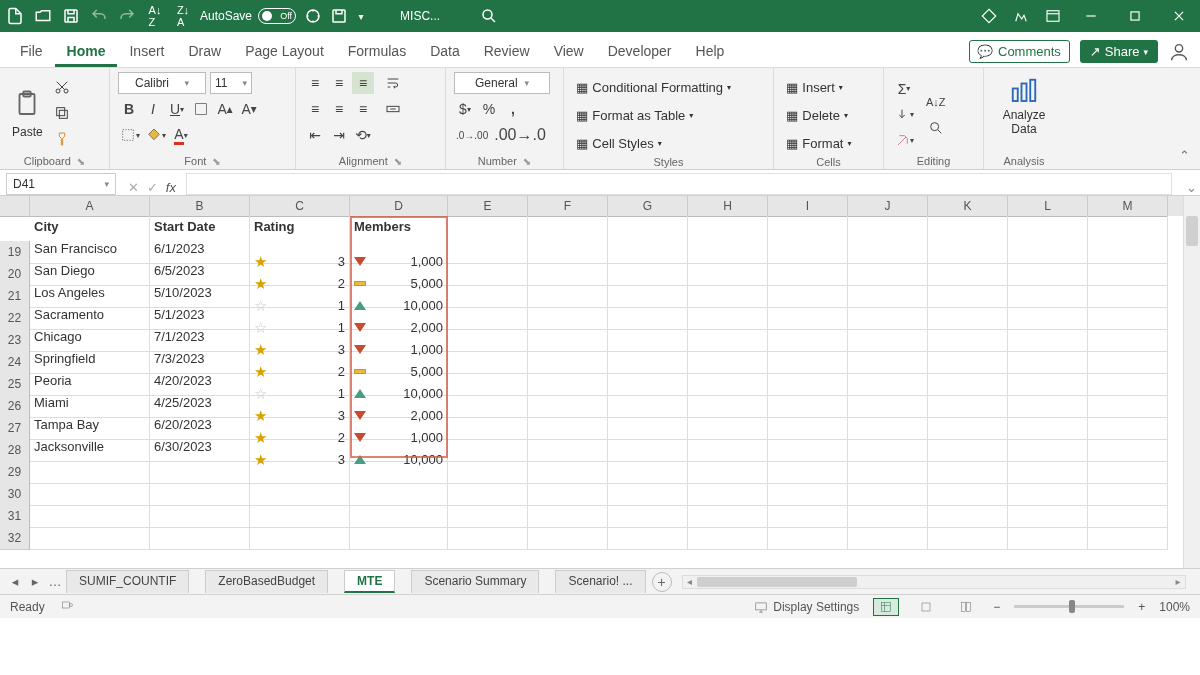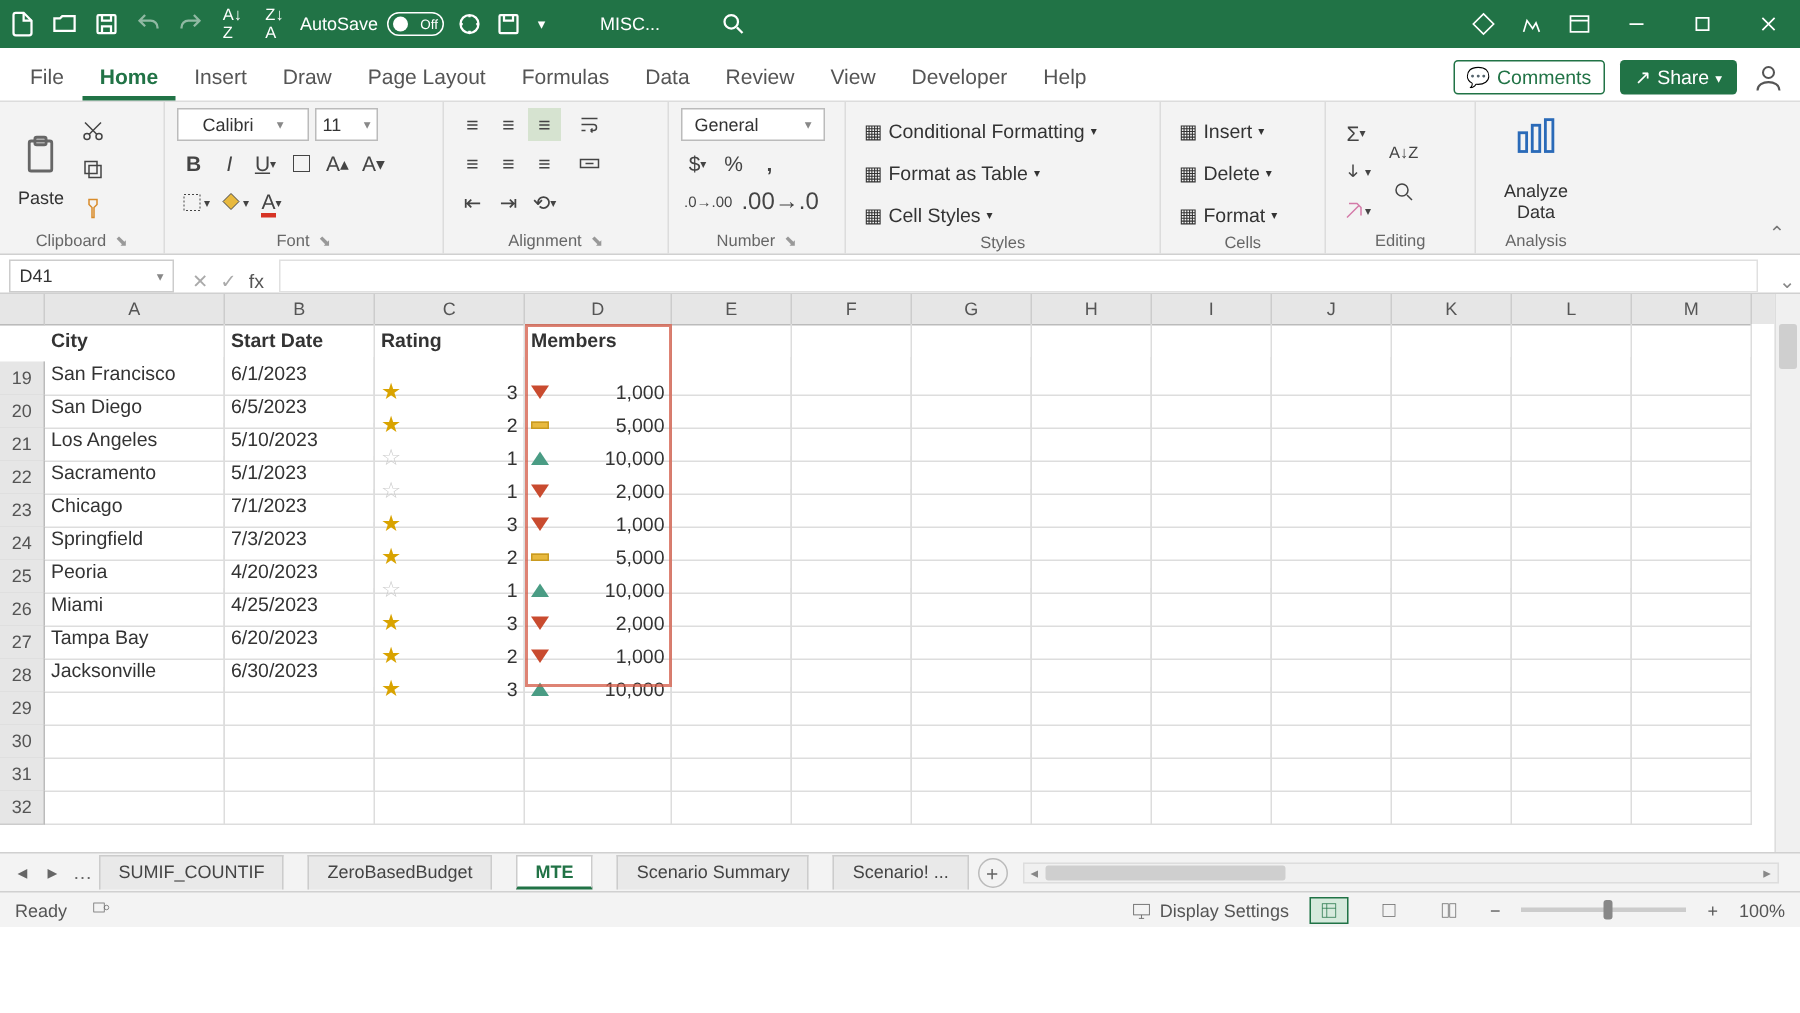--- a/index.html
+++ b/index.html
@@ -32,23 +32,23 @@
 .ribbon-group { border-right: 1px solid #dcdcdc; padding: 4px 8px 2px; display: flex; flex-direction: column; }
 .ribbon-group .label { text-align: center; font-size: 11px; color: #666; margin-top: auto; padding-top: 2px; display: flex; justify-content: center; align-items: center; gap: 6px; }
 .ribbon-group .label .launcher { font-size: 10px; color: #999; }
 .ribbon-icons { display: flex; gap: 4px; flex: 1; }
 .ribbon-col { display: flex; flex-direction: column; gap: 4px; justify-content: center; }
 .ribbon-col.big { align-items: center; padding: 2px 4px; }
 .rb-btn { min-width: 22px; height: 22px; display: flex; align-items: center; justify-content: center; color: #444; font-size: 14px; padding: 0 2px; }
 .rb-btn svg { width: 16px; height: 16px; }
 .font-name { width: 88px; height: 22px; border: 1px solid #bbb; background: #fff; font-size: 12px; padding: 0 16px; display: flex; align-items: center; }
 .font-size { width: 42px; height: 22px; border: 1px solid #bbb; background: #fff; font-size: 12px; padding: 0 4px; display: flex; align-items: center; }
-.numfmt { width: 96px; height: 22px; border: 1px solid #bbb; background: #fff; font-size: 12px; padding: 0 8px; display: flex; align-items: center; }
+.numfmt { width: 96px; height: 22px; border: 1px solid #bbb; background: #fff; font-size: 12px; padding: 0 20px; display: flex; align-items: center; }
 .rb-dropdown { font-size: 13px; color: #333; padding: 0 4px; height: 22px; display: flex; align-items: center; gap: 4px; }
-.analyze-btn { display: flex; flex-direction: column; align-items: center; justify-content: center; gap: 14px; padding: 4px 8px; font-size: 12px; color: #333; text-align: center; line-height: 1.2; }
+.analyze-btn { display: flex; flex-direction: column; align-items: center; justify-content: center; gap: 2px; padding: 4px 8px; font-size: 12px; color: #333; text-align: center; line-height: 1.2; }
 .ribbon-collapse { position: absolute; right: 10px; bottom: 6px; color: #777; }
 
 
 .formula-bar { height: 26px; display: flex; align-items: flex-end; border-bottom: 1px solid #d0d0d0; }
 .namebox { width: 110px; height: 22px; border: 1px solid #ccc; margin: 0 2px 0 6px; padding: 0 6px; font-size: 12px; display: flex; align-items: center; justify-content: space-between; }
 .fb-btns { display: flex; gap: 8px; padding: 0 10px; color: #aaa; }
 .fb-input { flex: 1; height: 22px; border: 1px solid #e0e0e0; margin-right: 14px; background: #fff; }
 .fb-expand { width: 14px; color: #888; padding-right: 4px;}
 
 
@@ -468,21 +468,21 @@
 </div>
 
 <div class="formula-bar">
   <div class="namebox">
       <span>D41</span>
       <span style="font-size:9px;color:#888">▾</span>
     </div>
   <div class="fb-btns">
     <span>✕</span>
     <span>✓</span>
-    <span style="color:#555">fx</span>
+    <span style="font-style:italic;color:#555">fx</span>
   </div>
   <div class="fb-input"></div>
   <span class="fb-expand">⌄</span>
 </div>
 
 <div class="grid-wrap">
   <div class="grid">
     <div class="col-headers" id="col-headers">
         <div class="ch corner"></div>
         <div class="ch">A</div>

